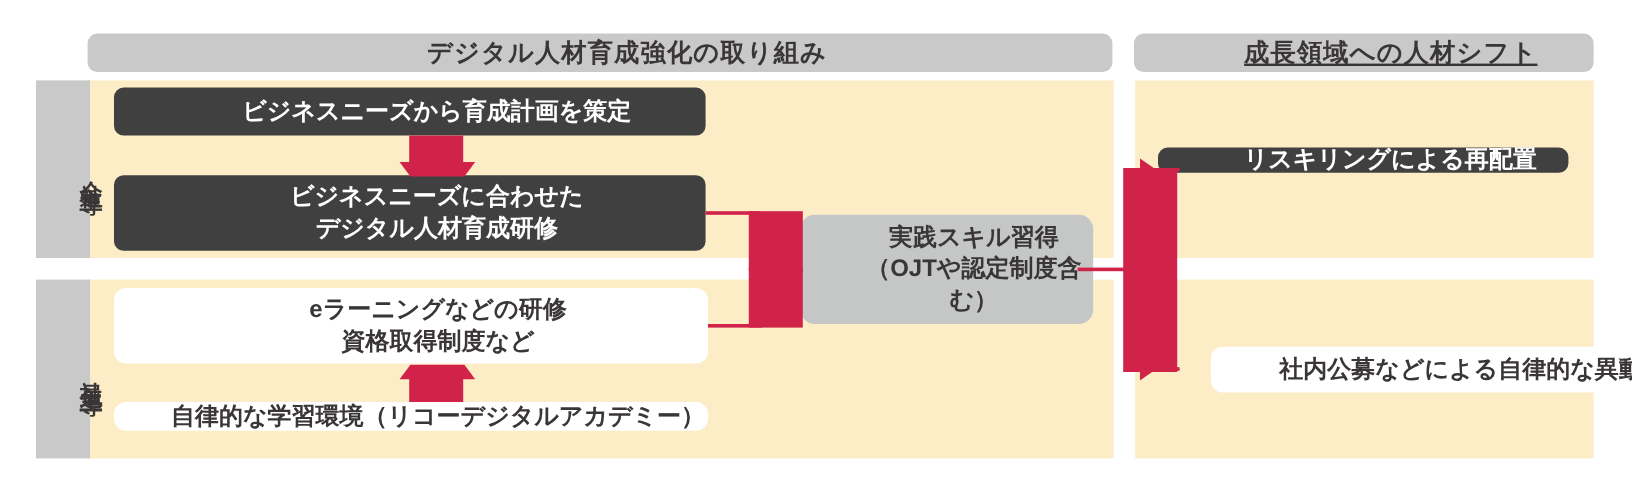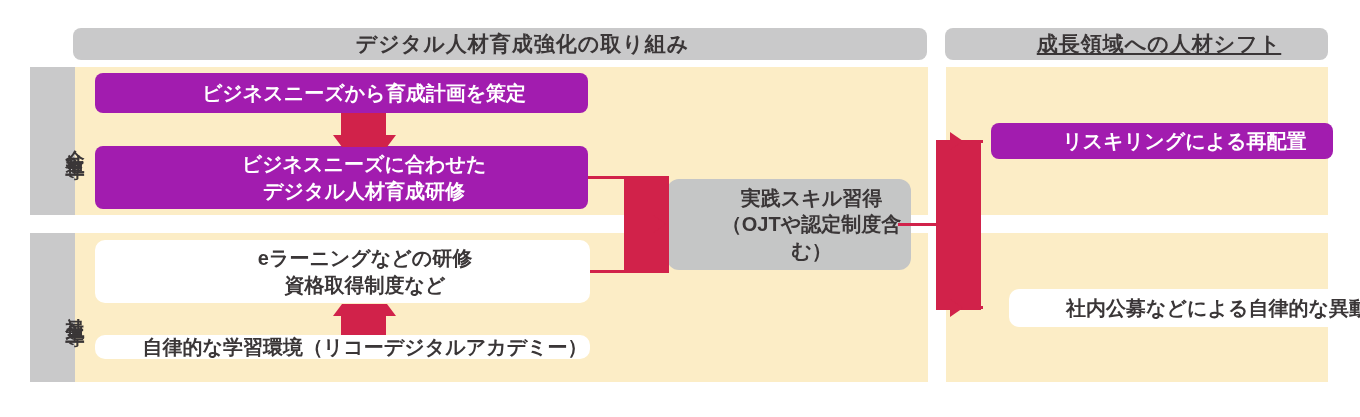--- a/index.html
+++ b/index.html
@@ -17,21 +17,21 @@
   .panel{background:#fcedc6;}
   .vlabel{
     background:#c9c9ca;display:flex;align-items:center;justify-content:center;
     writing-mode:vertical-rl;text-orientation:upright;
     font-size:19px;font-weight:600;letter-spacing:3px;color:#3a3637;
   }
   .boxtxt{
     display:flex;flex-direction:column;align-items:center;justify-content:center;
     text-align:center;font-size:20px;line-height:1.32;font-weight:600;
   }
-  .dark-box{background:#a21caf;color:#ffffff;border-radius:8px;font-family:Liberation Serif, serif;}
+  .dark-box{background:#404040;color:#ffffff;border-radius:8px;font-family:Liberation Serif, serif;}
   .white-box{background:#ffffff;color:#3a3637;border-radius:10px;}
   .mid-box{background:#c5c6c6;color:#3a3637;border-radius:12px;}
   .rline{background:#d1224a;}
   .ah-right{width:0;height:0;border-top:9px solid transparent;border-bottom:9px solid transparent;border-left:13px solid #d1224a;}
   .ah-down{width:0;height:0;border-left:9px solid transparent;border-right:9px solid transparent;border-top:12px solid #d1224a;}
   .ah-up{width:0;height:0;border-left:9px solid transparent;border-right:9px solid transparent;border-bottom:12px solid #d1224a;}
 </style>
 </head>
 <body>
 
@@ -72,21 +72,21 @@
 
   <div class="abs white-box boxtxt" style="left:95px;top:335px;width:495px;height:24px;">
     <span>自律的な学習環境（リコーデジタルアカデミー）</span>
   </div>
 
   <div class="abs mid-box boxtxt" style="left:667px;top:179px;width:244px;height:91px;">
     <span>実践スキル習得</span>
     <span>（OJTや認定制度含む）</span>
   </div>
 
-  <div class="abs dark-box boxtxt" style="left:965px;top:123px;width:342px;height:36px;margin-left:26px;">
+  <div class="abs dark-box boxtxt" style="left:965px;top:123px;width:342px;height:21px;">
     <span>リスキリングによる再配置</span>
   </div>
 
   <div class="abs white-box boxtxt" style="left:1009px;top:289px;width:372px;height:38px;text-align:center;">
     <span>社内公募などによる自律的な異動</span>
   </div>
 
   <div class="abs rline" style="left:341px;top:113px;width:3px;height:26px;"></div>
   <div class="abs ah-down" style="left:333px;top:135px;"></div>
 

